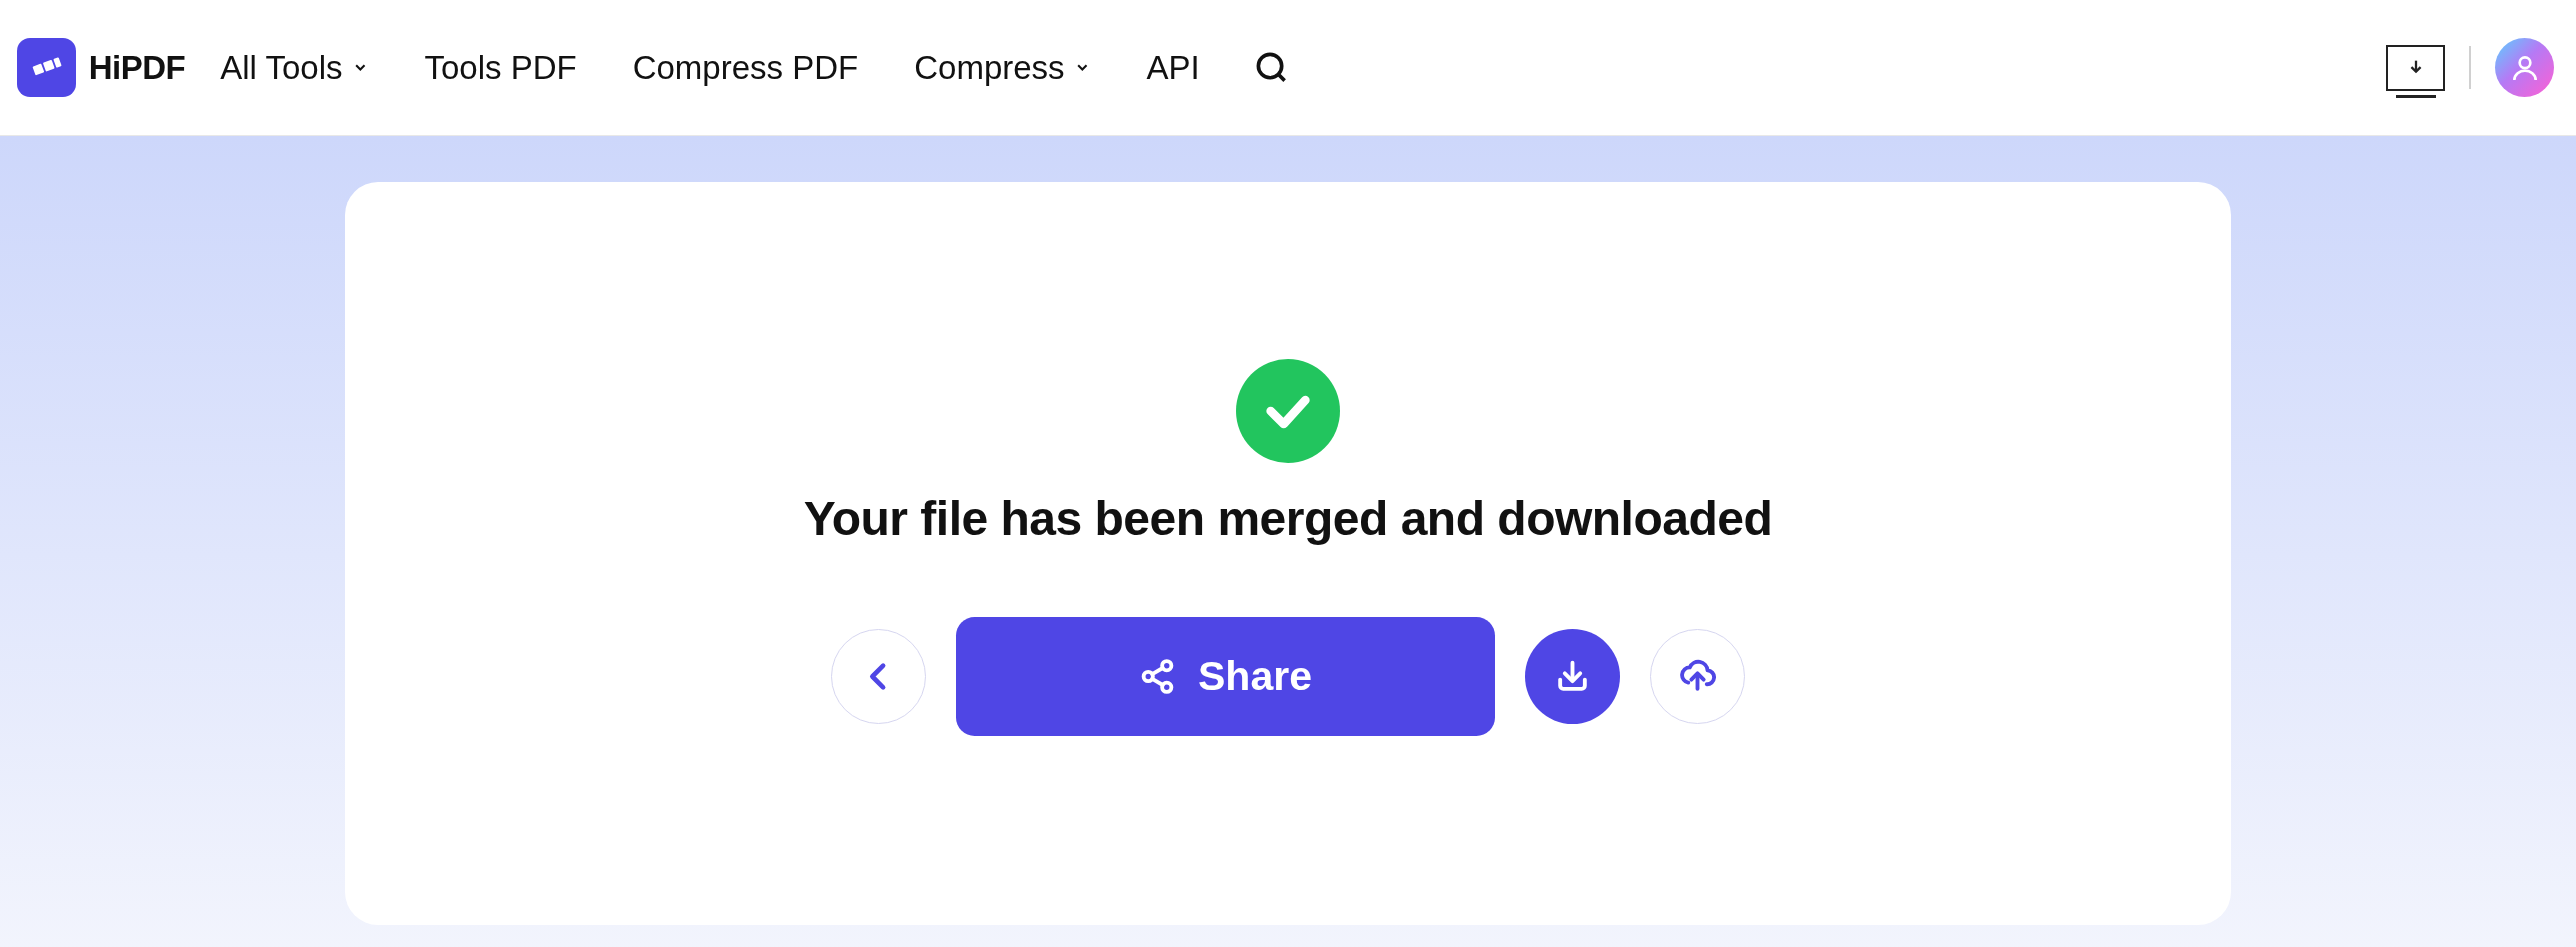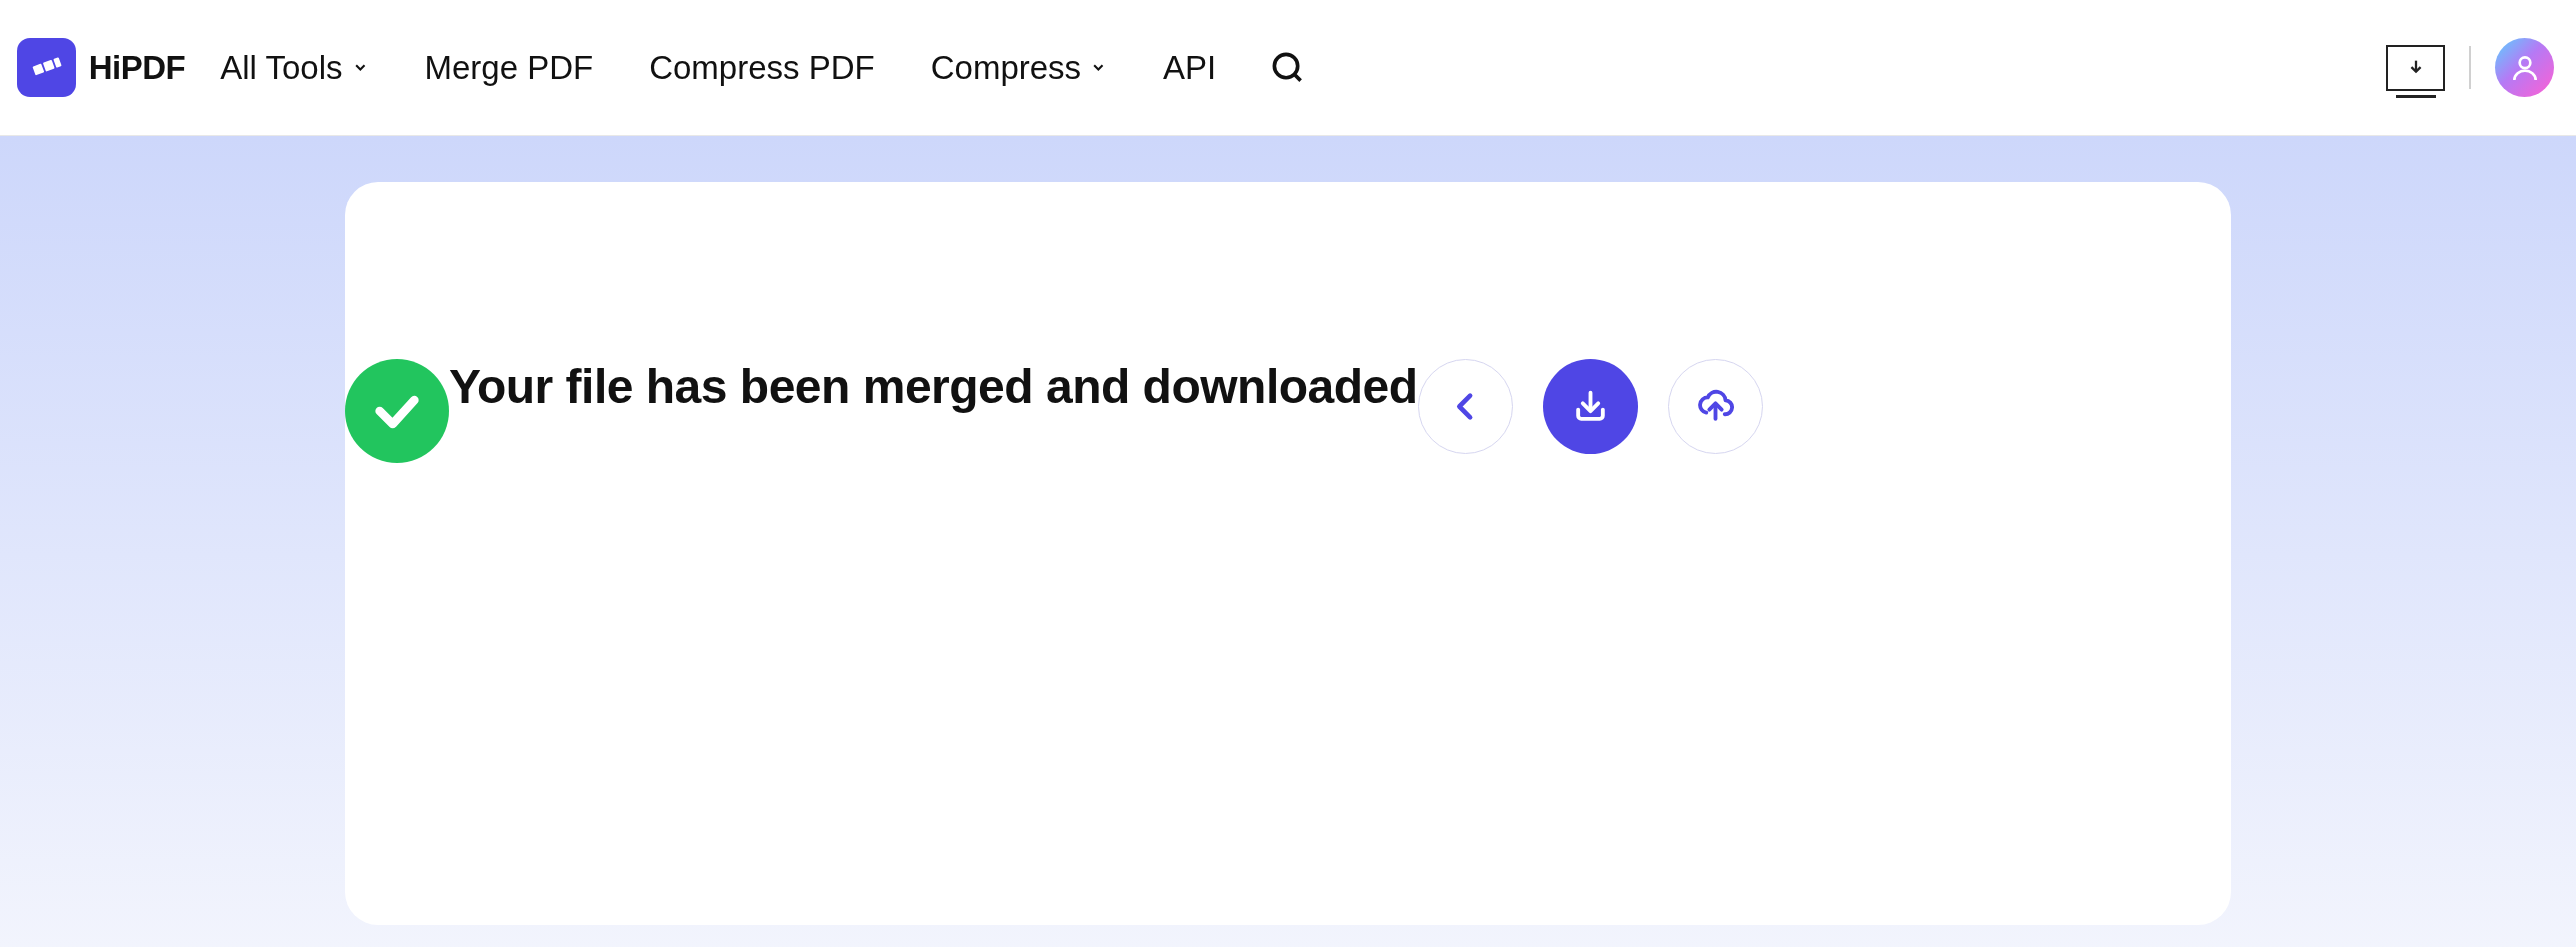--- a/index.html
+++ b/index.html
@@ -109,21 +109,22 @@
     padding-top: 46px;
     display: flex;
     justify-content: center;
   }
   .card {
     width: 1886px;
     height: 743px;
     background: #fff;
     border-radius: 33px;
     display: flex;
-    align-items: flex-start;
+    flex-direction: column;
+    align-items: center;
     padding-top: 177px;
   }
   .check-circle {
     width: 104px;
     height: 104px;
     border-radius: 50%;
     background: #22c55e;
     display: flex;
     align-items: center;
     justify-content: center;
@@ -191,21 +192,21 @@
   </div>
   <div class="brand">HiPDF</div>
   <nav class="nav">
     <div class="nav-item">
       <span>All Tools</span>
       <svg class="chevron-down" viewBox="0 0 24 24" fill="none" stroke="#111" stroke-width="3">
         <polyline points="6 9 12 15 18 9"></polyline>
       </svg>
     </div>
     <div class="nav-item">
-      <span>Merge PDF</span>
+      <span>Tools PDF</span>
     </div>
     <div class="nav-item">
       <span>Compress PDF</span>
     </div>
     <div class="nav-item">
       <span>Compress</span>
       <svg class="chevron-down" viewBox="0 0 24 24" fill="none" stroke="#111" stroke-width="3">
         <polyline points="6 9 12 15 18 9"></polyline>
       </svg>
     </div>
@@ -243,20 +244,30 @@
         <polyline points="4 12 10 18 20 7"></polyline>
       </svg>
     </div>
     <h1 class="success-title">Your file has been merged and downloaded</h1>
     <div class="actions">
       <div class="circle-btn">
         <svg viewBox="0 0 24 24" fill="none" stroke="#4f46e5" stroke-width="3" stroke-linecap="round" stroke-linejoin="round">
           <polyline points="15 5 8 12 15 19"></polyline>
         </svg>
       </div>
+      <div class="share-btn">
+        <svg viewBox="0 0 24 24" fill="none" stroke="#fff" stroke-width="2.5" stroke-linecap="round" stroke-linejoin="round">
+          <circle cx="18" cy="5" r="3"></circle>
+          <circle cx="6" cy="12" r="3"></circle>
+          <circle cx="18" cy="19" r="3"></circle>
+          <line x1="8.6" y1="10.5" x2="15.4" y2="6.5"></line>
+          <line x1="8.6" y1="13.5" x2="15.4" y2="17.5"></line>
+        </svg>
+        <span class="share-label">Share</span>
+      </div>
       <div class="circle-btn filled">
         <svg viewBox="0 0 24 24" fill="none" stroke="#fff" stroke-width="2.5" stroke-linecap="round" stroke-linejoin="round">
           <line x1="12" y1="3" x2="12" y2="14"></line>
           <polyline points="7 10 12 15 17 10"></polyline>
           <path d="M4 14v4a2 2 0 0 0 2 2h12a2 2 0 0 0 2-2v-4"></path>
         </svg>
       </div>
       <div class="circle-btn">
         <svg viewBox="0 0 24 24" fill="none" stroke="#4f46e5" stroke-width="2.5" stroke-linecap="round" stroke-linejoin="round">
           <path d="M6 16a5 5 0 0 1 1-9.9A6 6 0 0 1 18.5 8 4.5 4.5 0 0 1 18 17"></path>

